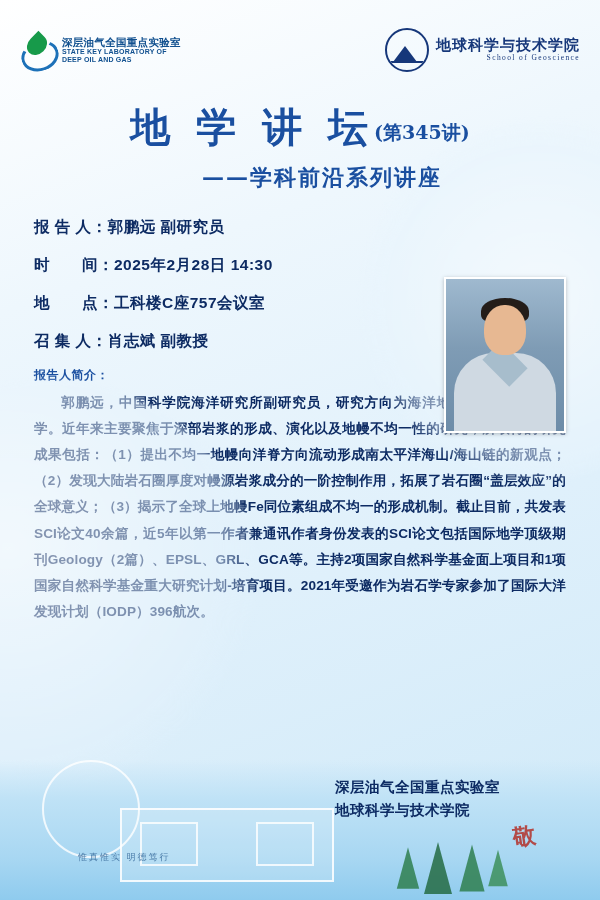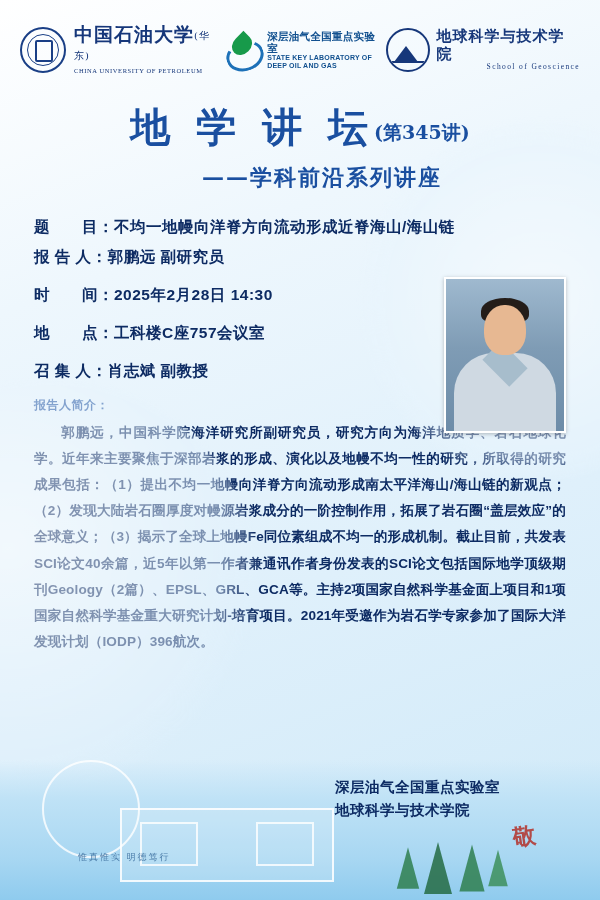--- a/index.html
+++ b/index.html
@@ -278,29 +278,20 @@
 </style>
 </head>
 <body>
 
 <div class="poster">
   <div class="blob b1"></div>
   <div class="blob b2"></div>
 
   <div class="header">
 
-    <div class="logo-group">
-      <div class="cup-seal"></div>
-      <div class="cup-text">
-        <div class="cup-cn">
-          <span>中国石油大学</span><span class="suffix">(华东)</span>
-        </div>
-        <div class="cup-en">CHINA UNIVERSITY OF PETROLEUM</div>
-      </div>
-    </div>
 
     <div class="lab-logo">
       <div class="lab-mark">
         <div class="drop"></div>
         <div class="arc"></div>
       </div>
       <div class="lab-text">
         <div class="lab-cn">深层油气全国重点实验室</div>
         <div class="lab-en">STATE KEY LABORATORY OF</div>
         <div class="lab-en">DEEP OIL AND GAS</div>
@@ -324,23 +315,20 @@
   </div>
 
   <div class="info">
     <div class="portrait">
       <div class="body"></div>
       <div class="collar"></div>
       <div class="hair"></div>
       <div class="face"></div>
     </div>
 
-    <div class="row topic">
-      <span class="label">题　　目：</span><span>不均一地幔向洋脊方向流动形成近脊海山/海山链</span>
-    </div>
 
     <div class="row">
       <span class="label">报 告 人：</span><span>郭鹏远  副研究员</span>
     </div>
 
     <div class="row">
       <span class="label">时　　间：</span><span>2025年2月28日 14:30</span>
     </div>
 
     <div class="row">

